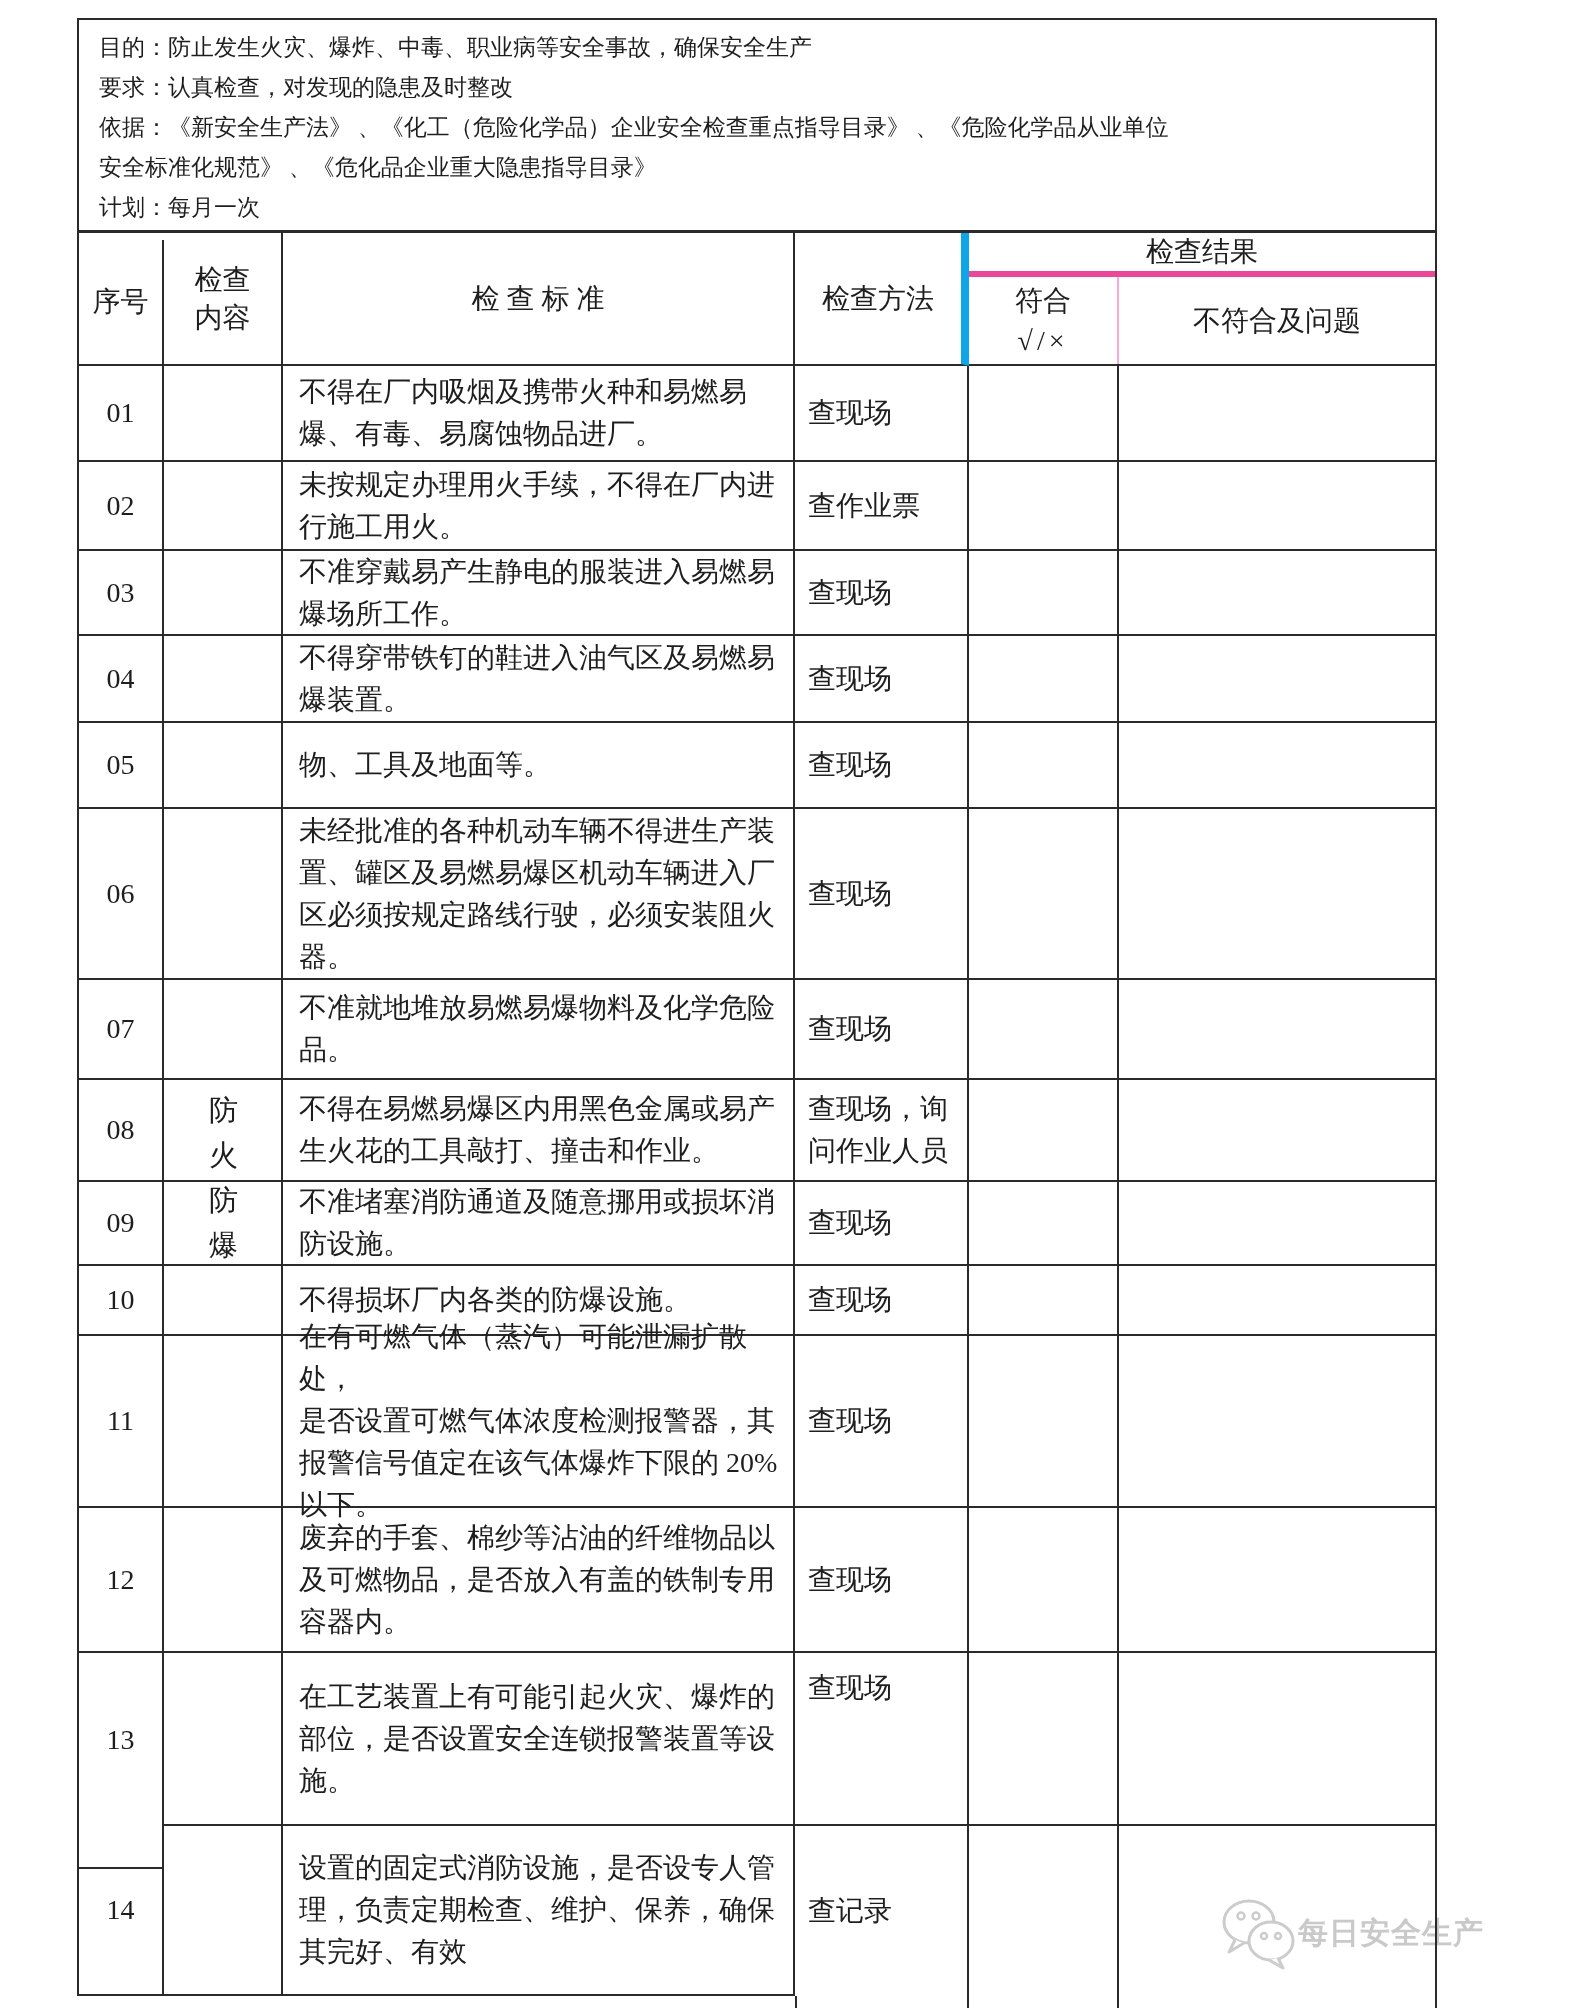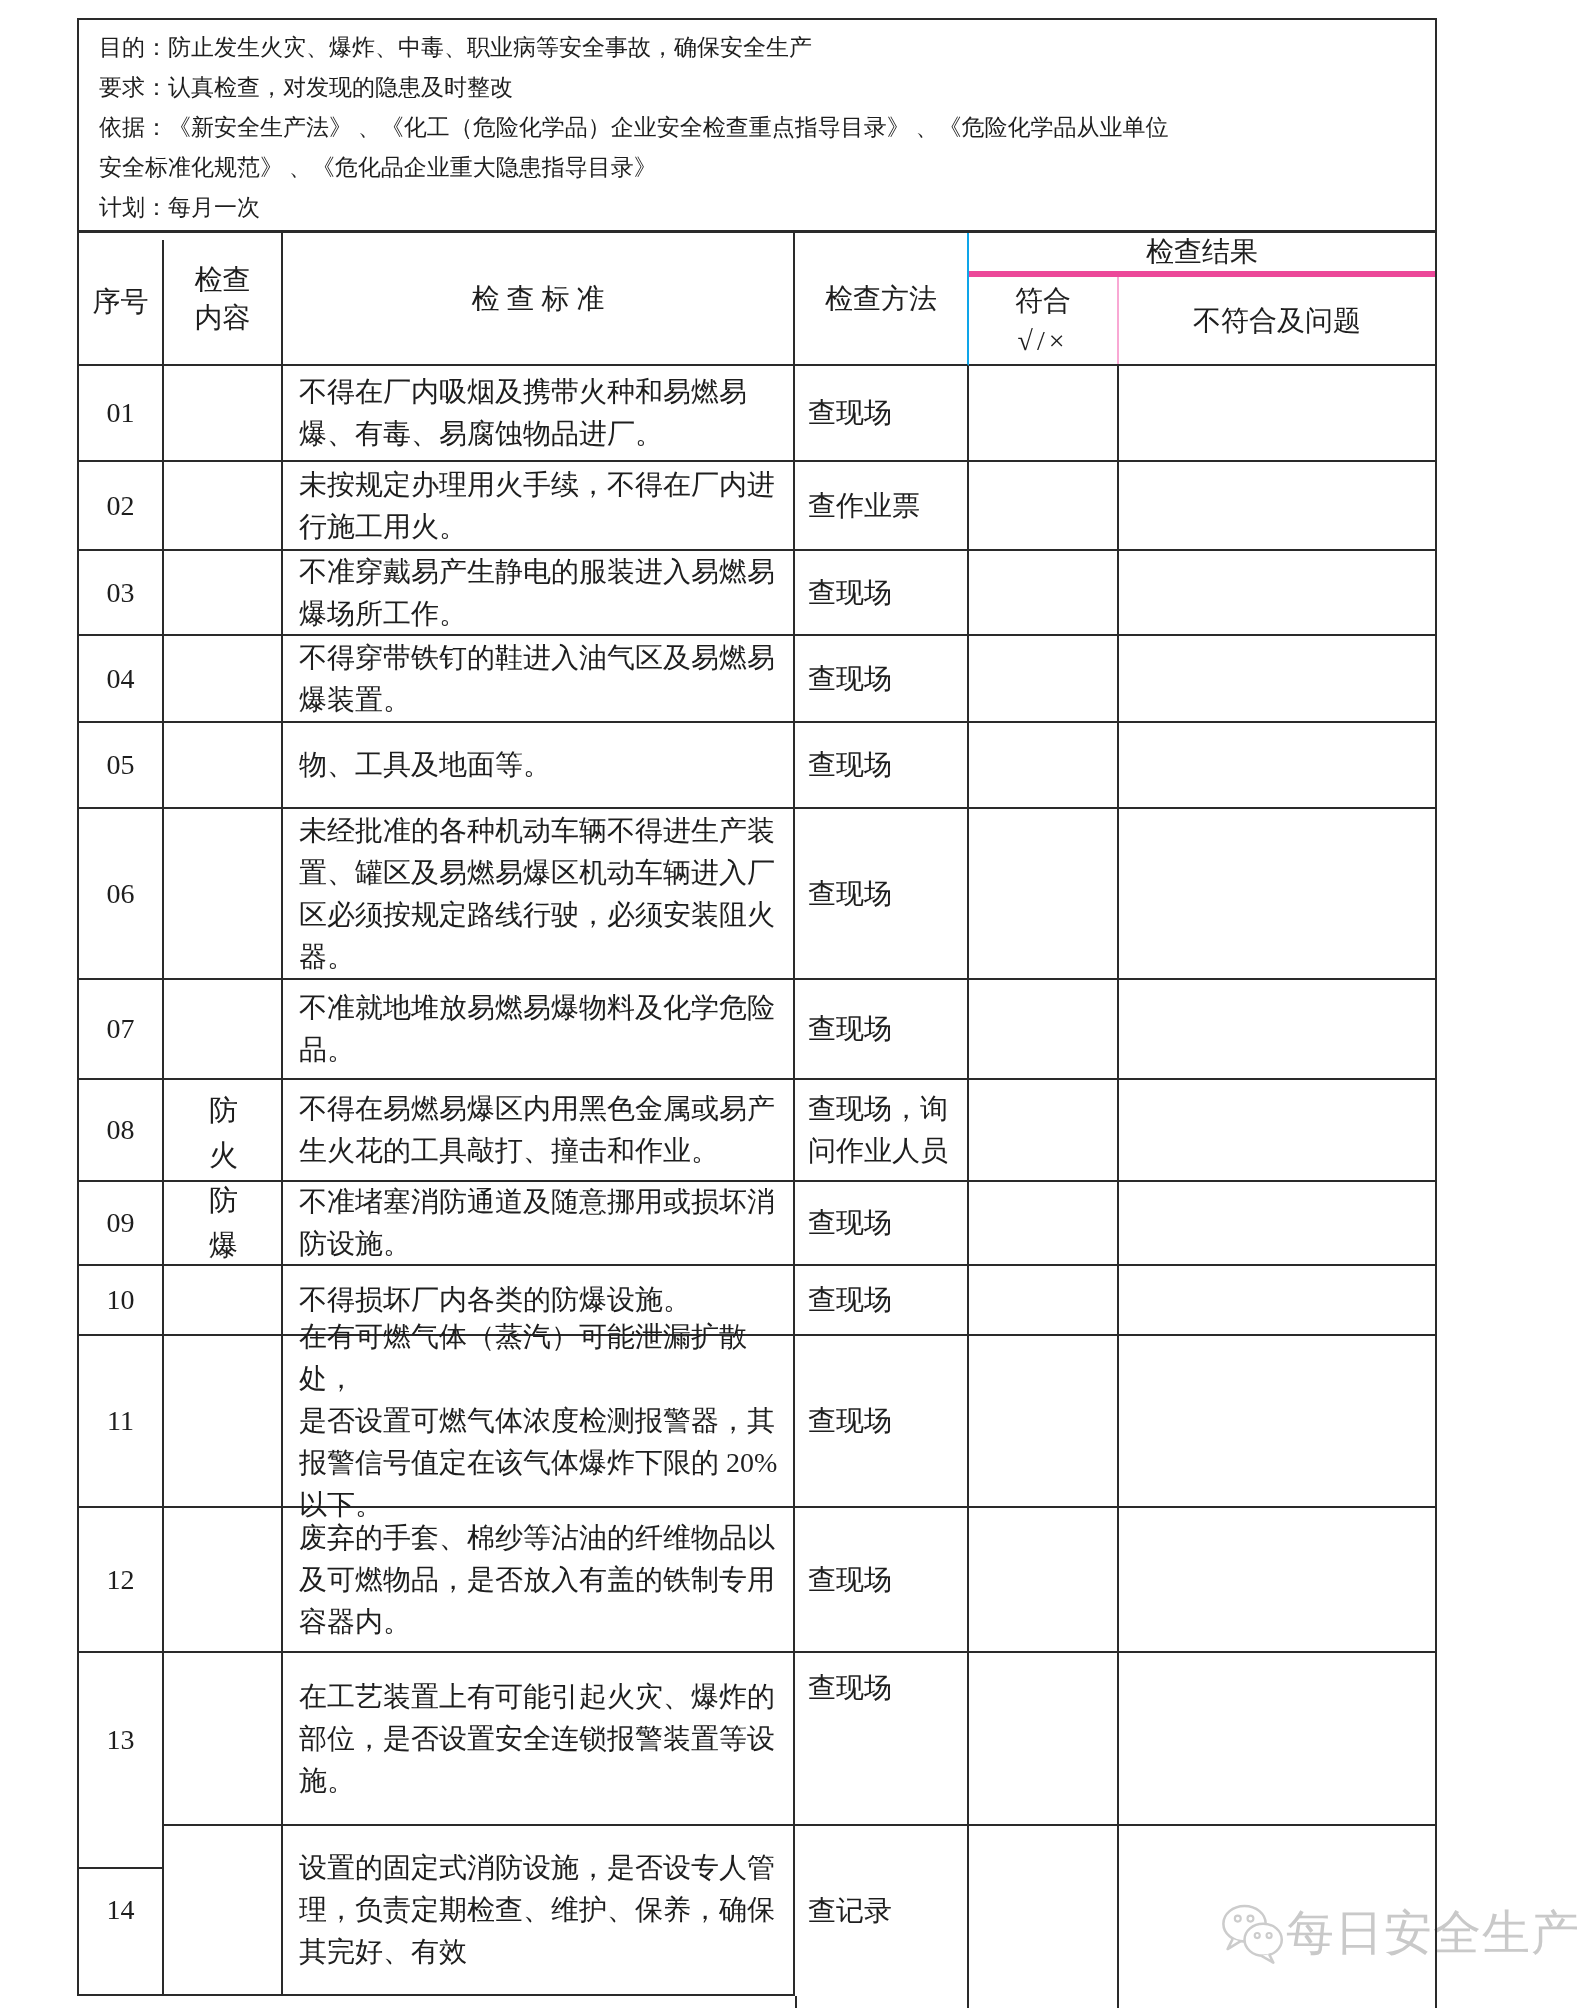--- a/index.html
+++ b/index.html
@@ -18,41 +18,42 @@
     padding:8px 10px 0 20px; font-size:23px;
   }
   .intro .line { height:40px; line-height:40px; white-space:nowrap; }
 
   
   .watermark {
     position:absolute; left:1220px; top:1893px; width:360px; height:80px;
     display:flex; align-items:center; color:#c9c9c9; z-index:0;
   }
   .watermark .wm-text {
-    font-size:48px; letter-spacing:1px; white-space:nowrap;
+    font-size:30px; letter-spacing:1px; white-space:nowrap;
     text-shadow:1px 1px 0 #ffffff;
+    font-weight:bold;
   }
 
   
   .grid {
     position:absolute; left:77px; top:230px; width:1360px;
     border-top:3px solid #2a2a2a; z-index:1; font-size:28px;
   }
   .cell { border-color:#2a2a2a; }
 
   
   .hrow { display:flex; height:133px; }
   .hrow > .cell, .h-sub > .cell {
     display:flex; align-items:center; justify-content:center; text-align:center;
   }
   .h-no       { width:87px;  border-left:2px solid #2a2a2a; border-right:2px solid #2a2a2a; border-bottom:2px solid #2a2a2a;margin-top:7px; }
   .h-content  { width:119px; border-right:2px solid #2a2a2a; border-bottom:2px solid #2a2a2a; }
   .h-content .wrap2 { width:58px; line-height:38px; }
   .h-standard { width:512px; border-right:2px solid #2a2a2a; border-bottom:2px solid #2a2a2a; }
-  .h-method   { width:174px; border-right:2px solid #0ea5e9; border-bottom:2px solid #2a2a2a; }
+  .h-method   { width:174px; border-right:8px solid #0ea5e9; border-bottom:2px solid #2a2a2a; }
   .h-group    { width:468px; display:flex; flex-direction:column; border-right:2px solid #2a2a2a; border-bottom:2px solid #2a2a2a; }
   .h-result   { height:44px; border-bottom:6px solid #ec4899; display:flex; align-items:center; justify-content:center; }
   .h-sub      { flex:1; display:flex; }
   .h-pass     { width:150px; border-right:2px solid #f9a8d4; flex-direction:column; line-height:40px; }
   .h-pass .mark { letter-spacing:4px; }
   .h-fail     { flex:1; }
 
   
   .row { display:flex; }
   .row .cell { border-bottom:2px solid #2a2a2a; }

